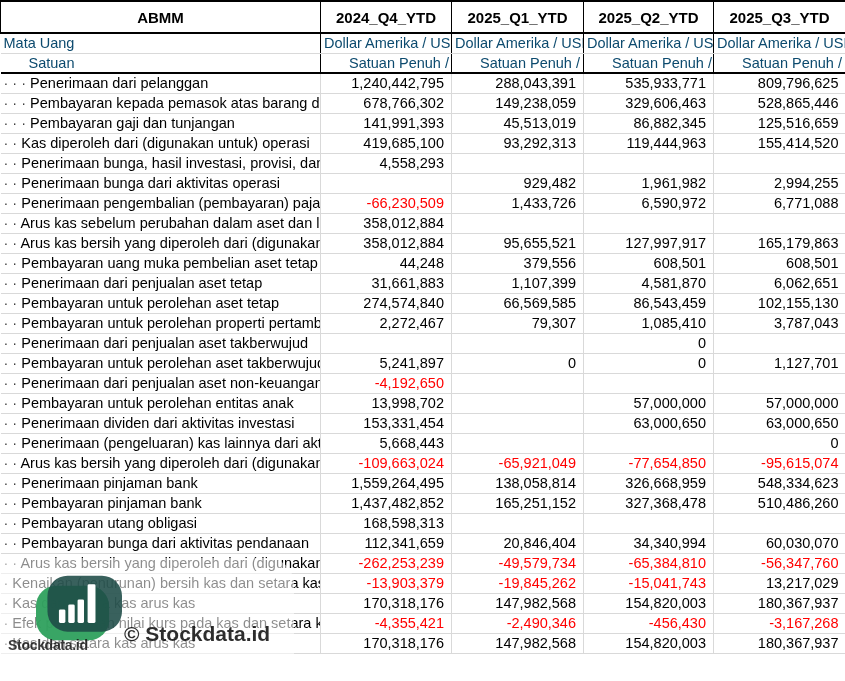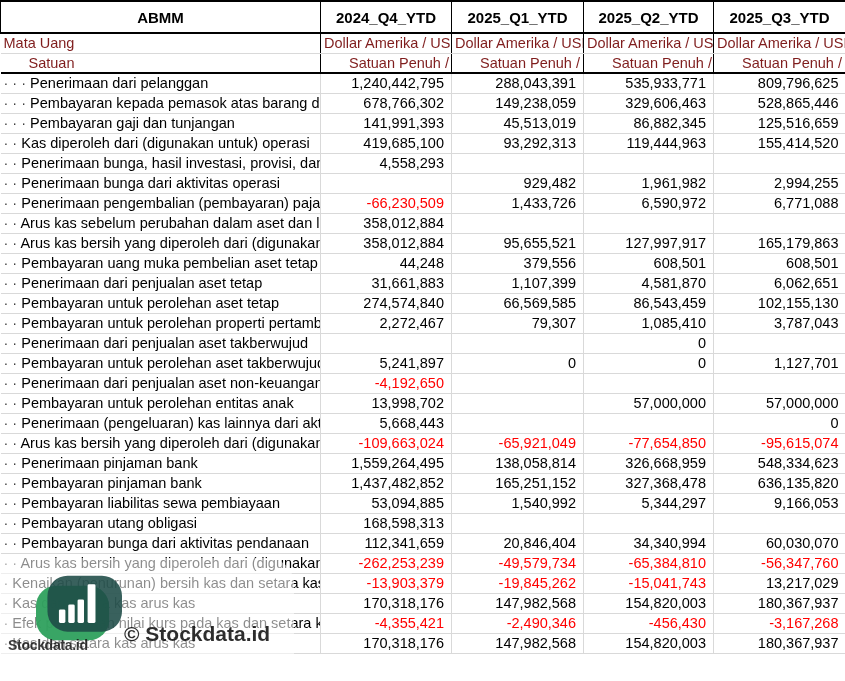--- a/index.html
+++ b/index.html
@@ -22,21 +22,21 @@
     border-top:2px solid #000;border-bottom:2px solid #000;
     border-left:1px solid #000;border-right:1px solid #000;
     font-size:15px;font-weight:bold;color:#000;text-align:center;
     padding:0;white-space:nowrap;overflow:hidden;background:#fff;
   }
   
   tr.meta-row td{
     height:20px;box-sizing:border-box;
     border-left:1px solid #000;border-right:1px solid #000;
     border-bottom:1px solid #d9d9d9;
-    font-size:14.5px;color:#7f1d1d;text-align:left;
+    font-size:14.5px;color:#0c4a6e;text-align:left;
     padding:0 0 0 3px;white-space:nowrap;overflow:hidden;background:#fff;
   }
   tr.meta-row td:first-child{border-left:none;}
   tr.meta-row.last td{border-bottom:2px solid #000;padding-left:28px;}
 
   
   tbody td{
     height:20px;box-sizing:border-box;
     border-bottom:1px solid #d9d9d9;
     border-left:1px solid #d9d9d9;
@@ -213,20 +213,27 @@
         <td class="num"></td>
       </tr>
       <tr>
         <td><span class="dots">· · </span><span>Pembayaran untuk perolehan entitas anak</span></td>
         <td class="num">13,998,702</td>
         <td class="num"></td>
         <td class="num">57,000,000</td>
         <td class="num">57,000,000</td>
       </tr>
       <tr>
+        <td><span class="dots">· · </span><span>Penerimaan dividen dari aktivitas investasi</span></td>
+        <td class="num">153,331,454</td>
+        <td class="num"></td>
+        <td class="num">63,000,650</td>
+        <td class="num">63,000,650</td>
+      </tr>
+      <tr>
         <td><span class="dots">· · </span><span>Penerimaan (pengeluaran) kas lainnya dari aktivit</span></td>
         <td class="num">5,668,443</td>
         <td class="num"></td>
         <td class="num"></td>
         <td class="num">0</td>
       </tr>
       <tr>
         <td><span class="dots">· · </span><span>Arus kas bersih yang diperoleh dari (digunakan un</span></td>
         <td class="num neg">-109,663,024</td>
         <td class="num neg">-65,921,049</td>
@@ -238,28 +245,21 @@
         <td class="num">1,559,264,495</td>
         <td class="num">138,058,814</td>
         <td class="num">326,668,959</td>
         <td class="num">548,334,623</td>
       </tr>
       <tr>
         <td><span class="dots">· · </span><span>Pembayaran pinjaman bank</span></td>
         <td class="num">1,437,482,852</td>
         <td class="num">165,251,152</td>
         <td class="num">327,368,478</td>
-        <td class="num">636,135,820</td>
-      </tr>
-      <tr>
-        <td><span class="dots">· · </span><span>Pembayaran liabilitas sewa pembiayaan</span></td>
-        <td class="num">53,094,885</td>
-        <td class="num">1,540,992</td>
-        <td class="num">5,344,297</td>
-        <td class="num">9,166,053</td>
+        <td class="num">510,486,260</td>
       </tr>
       <tr>
         <td><span class="dots">· · </span><span>Pembayaran utang obligasi</span></td>
         <td class="num">168,598,313</td>
         <td class="num"></td>
         <td class="num"></td>
         <td class="num"></td>
       </tr>
       <tr>
         <td><span class="dots">· · </span><span>Pembayaran bunga dari aktivitas pendanaan</span></td>

